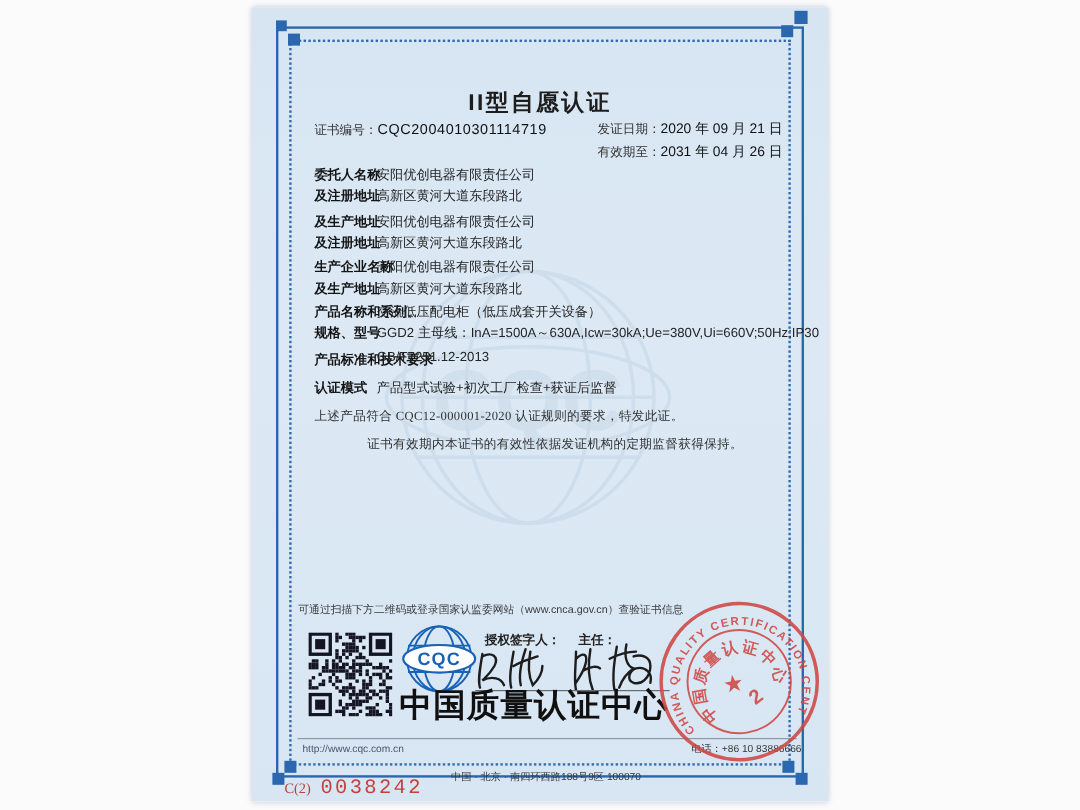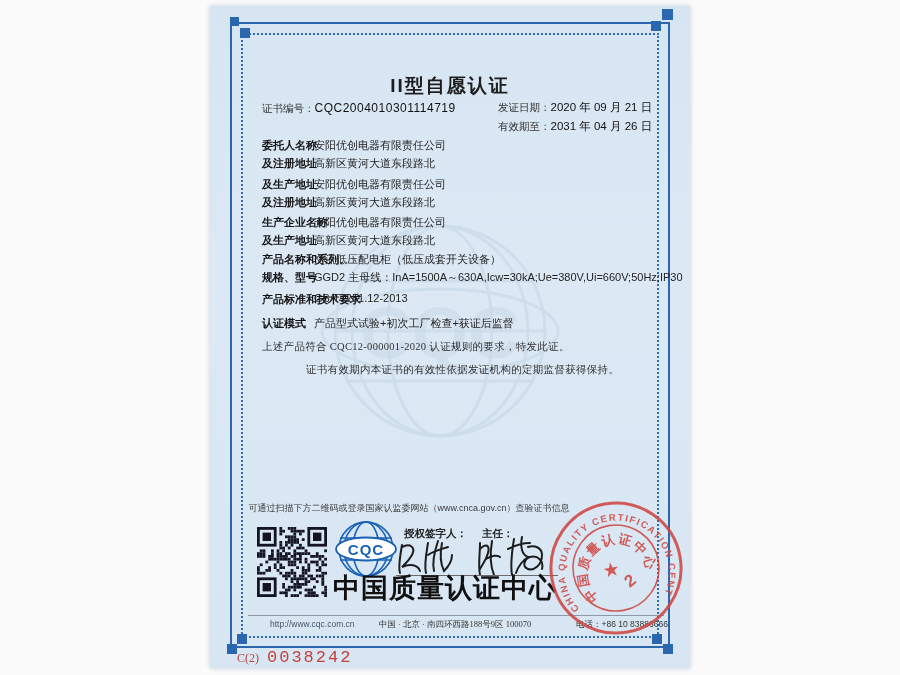--- a/index.html
+++ b/index.html
@@ -39,22 +39,22 @@
   .dateline .val{font-size:11.5px;color:#111;font-family:"Liberation Sans",sans-serif;}
   .flabel{position:absolute;left:52px;font-size:11px;font-weight:bold;color:#141414;white-space:nowrap;}
   .fvalue{position:absolute;left:104px;font-size:11px;color:#232323;white-space:nowrap;}
   .stmt{position:absolute;left:52px;font-size:10.5px;color:#303030;white-space:nowrap;letter-spacing:.3px;}
   .verify{position:absolute;left:20px;top:496px;width:358px;text-align:center;font-size:9px;color:#3a3a3a;}
   .orgname{position:absolute;left:95px;top:564px;width:280px;text-align:center;
     font-size:27px;font-weight:bold;color:#101010;letter-spacing:1px;white-space:nowrap;}
   .siglabel{position:absolute;top:521px;font-size:10.5px;font-weight:bold;color:#222;}
   .sigline{position:absolute;height:1px;background:#6a6a6a;top:569px;}
   .sep{position:absolute;left:38px;top:609px;width:416px;height:1px;background:#8d99a6;}
-  .furl{position:absolute;left:60px;top:613px;font-size:8.5px;color:#46566b;}
-  .faddr{position:absolute;left:120px;top:613px;width:250px;text-align:center;font-size:8.5px;color:#333;font-family:Liberation Serif, serif;}
+  .furl{position:absolute;left:42px;top:613px;font-size:8.5px;color:#46566b;}
+  .faddr{position:absolute;left:120px;top:636px;width:250px;text-align:center;font-size:8.5px;color:#333;}
   .ftel{position:absolute;left:366px;top:613px;font-size:8.5px;color:#333;white-space:nowrap;}
   .serial{position:absolute;left:27px;top:642px;white-space:nowrap;}
   .serial .pfx{font-family:"Liberation Serif",serif;font-size:12px;color:#b8433c;}
   .serial .num{font-family:"Liberation Mono","DejaVu Sans Mono",monospace;
     font-size:17px;color:#c4423a;letter-spacing:2px;margin-left:8px;}
   .wm{position:absolute;left:105px;top:200px;opacity:.5;pointer-events:none;}
   .stamp{position:absolute;left:336px;top:492px;opacity:.88;}
   .qr{position:absolute;left:47px;top:521px;width:70px;height:70px;}
   .logo{position:absolute;left:124px;top:512px;}
   .sig{position:absolute;}

